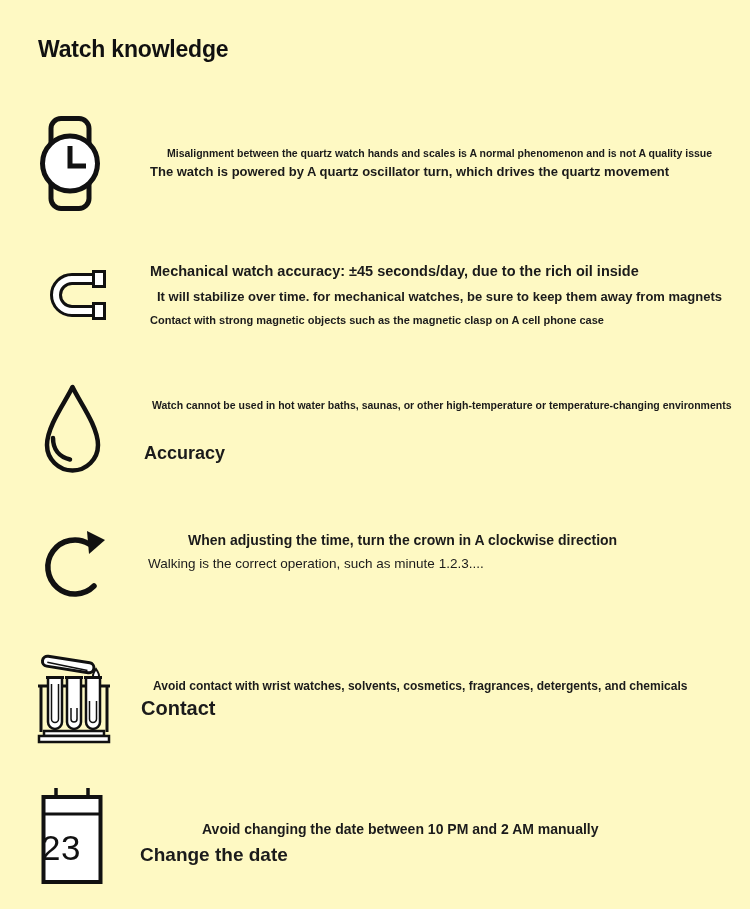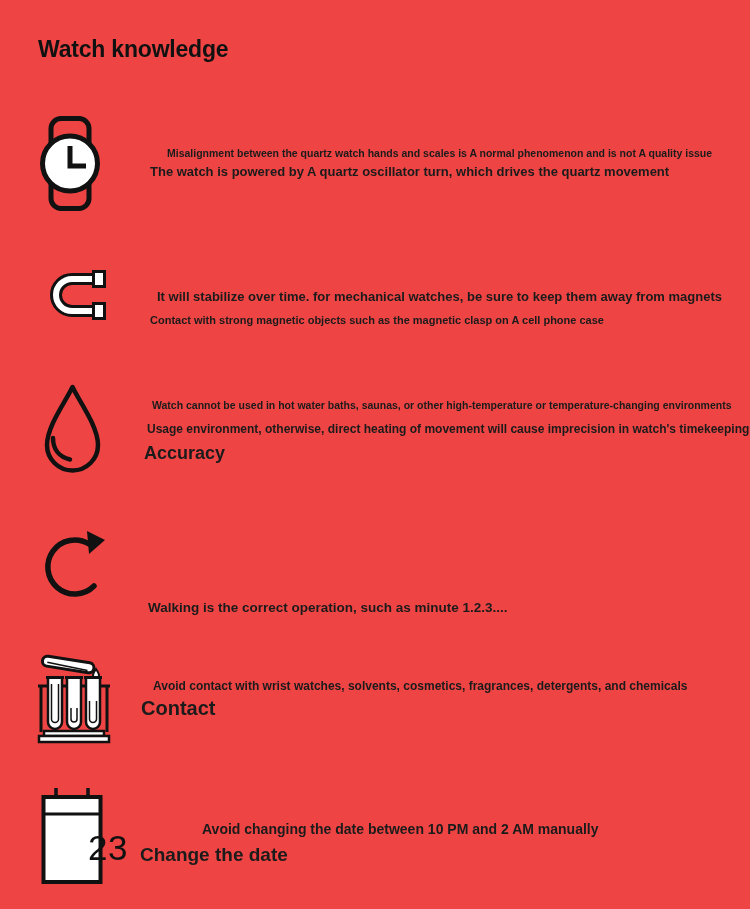--- a/index.html
+++ b/index.html
@@ -1,17 +1,17 @@
 <!DOCTYPE html>
 <html><head>
 <meta charset="utf-8">
 <style>
   html,body{margin:0;padding:0;background:#fff;}
   .page{
-    position:relative;width:750px;height:909px;background:#ef4444;overflow:hidden;
+    position:relative;width:750px;height:909px;background:#fef9c3;overflow:hidden;
     font-family:"Liberation Sans","DejaVu Sans",sans-serif;color:#1a1a1a;
   }
   .page-title{
     position:absolute;left:38px;top:36px;font-size:23px;font-weight:700;
     letter-spacing:-0.2px;color:#111;white-space:nowrap;
   }
   .icon{position:absolute;}
   .icon svg{display:block;width:100%;height:100%;}
   .line{position:absolute;white-space:nowrap;color:#1b1b1b;}
   
@@ -20,31 +20,31 @@
   
   .s2-l1{left:150px;top:263px;font-size:14.5px;font-weight:700;}
   .s2-l2{left:157px;top:289px;font-size:13px;font-weight:600;}
   .s2-l3{left:150px;top:314px;font-size:11px;font-weight:600;}
   
   .s3-l1{left:152px;top:399px;font-size:10.5px;font-weight:600;}
   .s3-l2{left:147px;top:422px;font-size:12px;font-weight:600;}
   .s3-l3{left:144px;top:443px;font-size:18px;font-weight:700;}
   
   .s4-l1{left:188px;top:532px;font-size:14px;font-weight:700;}
-  .s4-l2{left:148px;top:556px;font-size:13.5px;font-weight:700;margin-top:44px;}
+  .s4-l2{left:148px;top:556px;font-size:13.5px;font-weight:400;}
   .s4-l3{left:152px;top:580px;font-size:13.5px;font-weight:700;}
   
   .s5-l1{left:153px;top:679px;font-size:12px;font-weight:600;}
   .s5-l2{left:141px;top:697px;font-size:20px;font-weight:700;}
   
   .s6-l1{left:202px;top:821px;font-size:14px;font-weight:700;}
   .s6-l2{left:140px;top:844px;font-size:19px;font-weight:700;}
   .calendar-day{
-    position:absolute;left:41px;top:828px;width:62px;text-align:center;
-    font-size:35px;font-weight:400;color:#111;letter-spacing:0.5px;padding-left:36px;
+    position:absolute;left:41px;top:828px;width:62px;
+    font-size:35px;font-weight:400;color:#111;letter-spacing:0.5px;
   }
 </style>
 </head>
 <body>
 
 <div class="page">
 
   <div class="page-title">Watch knowledge</div>
 
   <div class="icon" style="left:37px;top:115px;width:66px;height:97px;">
@@ -58,39 +58,40 @@
   <div class="line s1-l2">The watch is powered by A quartz oscillator turn, which drives the quartz movement</div>
 
   <div class="icon" style="left:44px;top:266px;width:62px;height:58px;">
     <svg viewBox="0 0 62 58" xmlns="http://www.w3.org/2000/svg">
       <path d="M52 13 H28 A16 16 0 0 0 28 45 H52" fill="none" stroke="#111" stroke-width="12"></path>
       <path d="M52 13 H28 A16 16 0 0 0 28 45 H52" fill="none" stroke="#fff" stroke-width="6"></path>
       <rect x="49.5" y="5.5" width="11" height="15" fill="#fff" stroke="#111" stroke-width="3"></rect>
       <rect x="49.5" y="37.5" width="11" height="15" fill="#fff" stroke="#111" stroke-width="3"></rect>
     </svg>
   </div>
+  <div class="line s2-l1">Mechanical watch accuracy: ±45 seconds/day, due to the rich oil inside</div>
   <div class="line s2-l2">It will stabilize over time. for mechanical watches, be sure to keep them away from magnets</div>
   <div class="line s2-l3">Contact with strong magnetic objects such as the magnetic clasp on A cell phone case</div>
 
   <div class="icon" style="left:40px;top:382px;width:65px;height:97px;">
     <svg viewBox="0 0 65 97" fill="none" stroke="#111" xmlns="http://www.w3.org/2000/svg">
       <path d="M32.5 5 C26 19 7 44 7 63 A25.5 25.5 0 0 0 58 63 C58 44 39 19 32.5 5 Z" stroke-width="4.5" stroke-linejoin="round"></path>
       <path d="M13 56 C13 67 19 75 30 77.5" stroke-width="4.5" stroke-linecap="round"></path>
     </svg>
   </div>
   <div class="line s3-l1">Watch cannot be used in hot water baths, saunas, or other high-temperature or temperature-changing environments</div>
-  <div class="line s3-l2">Usage environment, otherwise, direct heating of movement will cause imprecision in watch's timekeeping</div>
   <div class="line s3-l3">Accuracy</div>
 
   <div class="icon" style="left:42px;top:527px;width:66px;height:74px;">
     <svg viewBox="0 0 66 74" xmlns="http://www.w3.org/2000/svg">
       <path d="M52 59 A27 27 0 1 1 47 17" fill="none" stroke="#111" stroke-width="5.5" stroke-linecap="round"></path>
       <polygon points="45,4 63,13 47,27" fill="#111"></polygon>
     </svg>
   </div>
+  <div class="line s4-l1">When adjusting the time, turn the crown in A clockwise direction</div>
   <div class="line s4-l2">Walking is the correct operation, such as minute 1.2.3....</div>
 
   <div class="icon" style="left:36px;top:646px;width:76px;height:98px;">
     <svg viewBox="0 0 76 98" xmlns="http://www.w3.org/2000/svg">
       <g transform="rotate(9 10 18)">
         <rect x="6" y="10" width="52" height="10" rx="5" fill="#fff" stroke="#111" stroke-width="3"></rect>
         <line x1="11" y1="16" x2="52" y2="18" stroke="#111" stroke-width="1.5"></line>
       </g>
       <path d="M60 23 C58 26 57 28 57 29.5 A3 3 0 0 0 63 29.5 C63 28 62 26 60 23 Z" fill="#fff" stroke="#111" stroke-width="2"></path>
       <line x1="2" y1="40" x2="74" y2="40" stroke="#111" stroke-width="3"></line>

